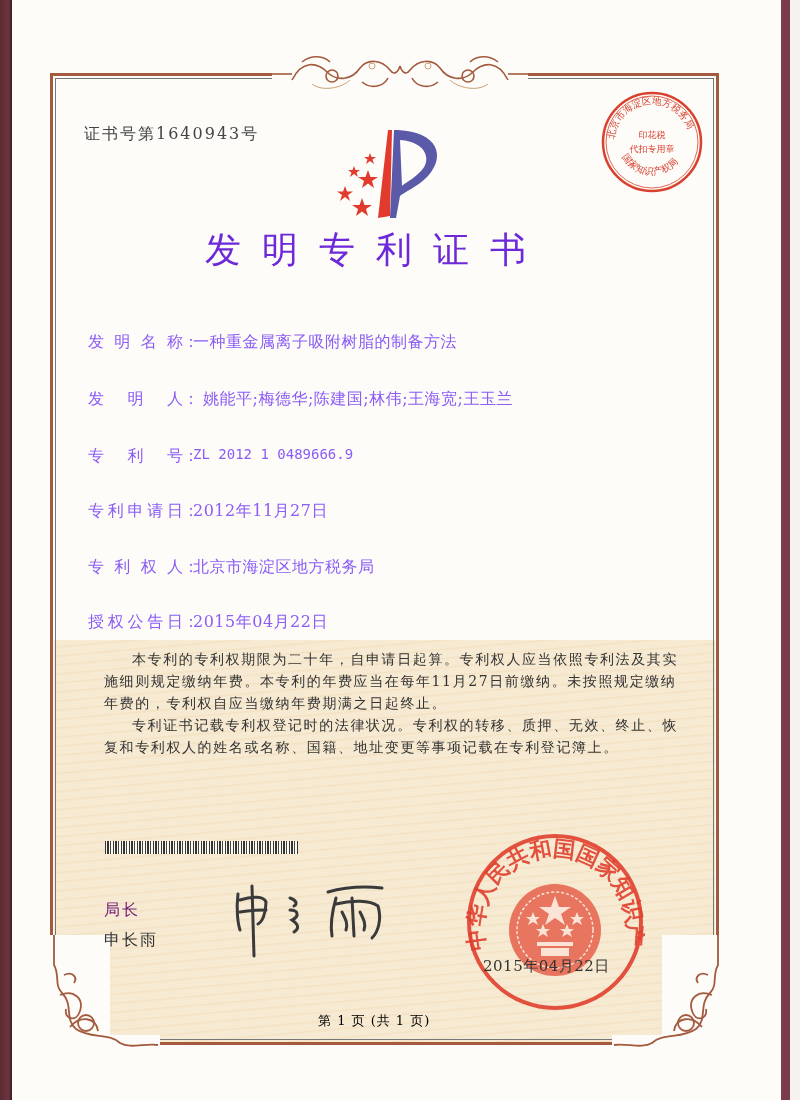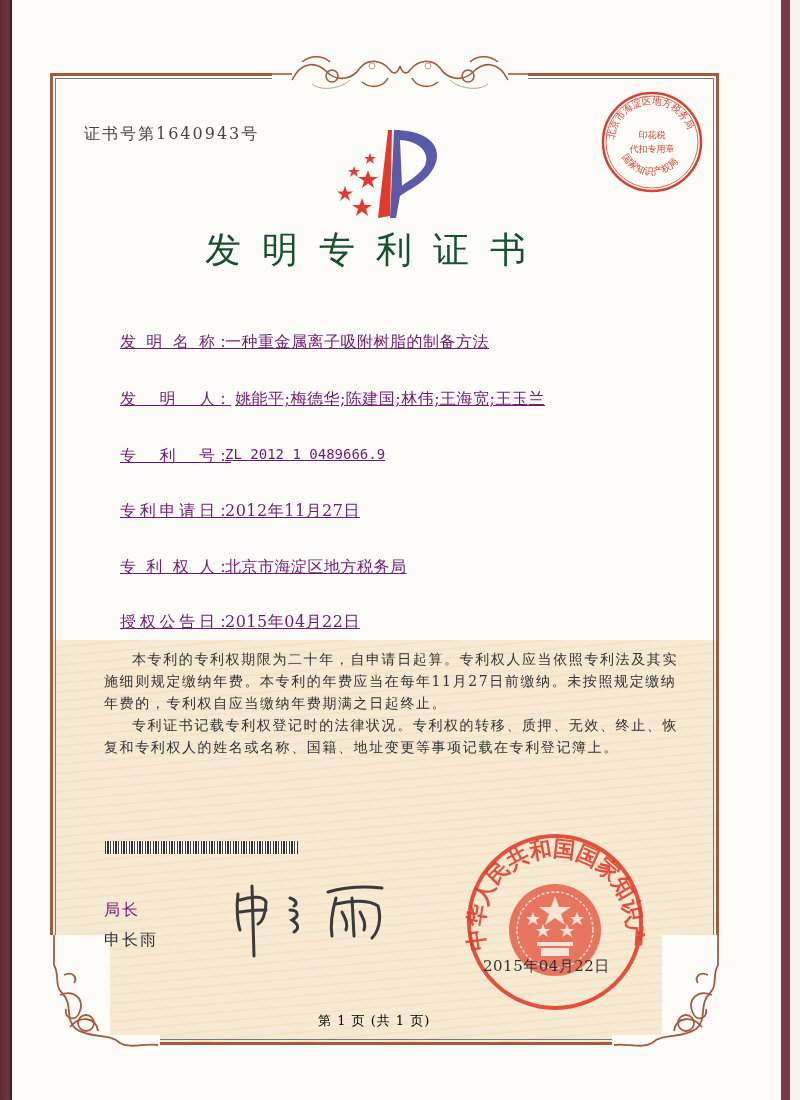--- a/index.html
+++ b/index.html
@@ -17,23 +17,23 @@
 
   .ornament-top { position: absolute; left: 272px; top: 52px; width: 256px; height: 42px; background: #fdfcf8; }
   .corner { position: absolute; width: 110px; height: 120px; }
 
   .cert-no { position: absolute; left: 84px; top: 124px; font-size: 16px; letter-spacing: 2px; color: #444; }
 
   .logo { position: absolute; left: 328px; top: 126px; width: 120px; height: 100px; }
 
   .stamp-top { position: absolute; left: 600px; top: 90px; width: 104px; height: 104px; }
 
-  .title { position: absolute; left: 205px; top: 226px; width: 400px; font-size: 36px; letter-spacing: 21px; color: #14532d; font-family: "DejaVu Sans", sans-serif; }
-
-  .field { position: absolute; left: 120px; font-size: 16px; color: #701a75; display: flex; text-decoration: underline; }
+  .title { position: absolute; left: 205px; top: 226px; width: 400px; font-size: 36px; letter-spacing: 21px; color: #6d28d9; font-family: "DejaVu Sans", sans-serif; }
+
+  .field { position: absolute; left: 88px; font-size: 16px; color: #8b5cf6; display: flex; }
   .field .lbl { display: inline-block; width: 95px; text-align-last: justify; white-space: nowrap; }
   .field .colon { display: inline-block; width: 6px; }
   .field .val { display: inline-block; letter-spacing: 0.5px; }
 
   .para { position: absolute; left: 104px; width: 575px; font-size: 14px; line-height: 22px; color: #333; letter-spacing: 1.6px; }
   .para p { text-indent: 28px; }
 
   .barcode { position: absolute; left: 105px; top: 841px; width: 193px; height: 13px;
      background: repeating-linear-gradient(90deg,#333 0 1px,#fdfaf0 1px 2px,#333 2px 4px,#fdfaf0 4px 5px,#444 5px 6px,#fdfaf0 6px 8px); }
 

